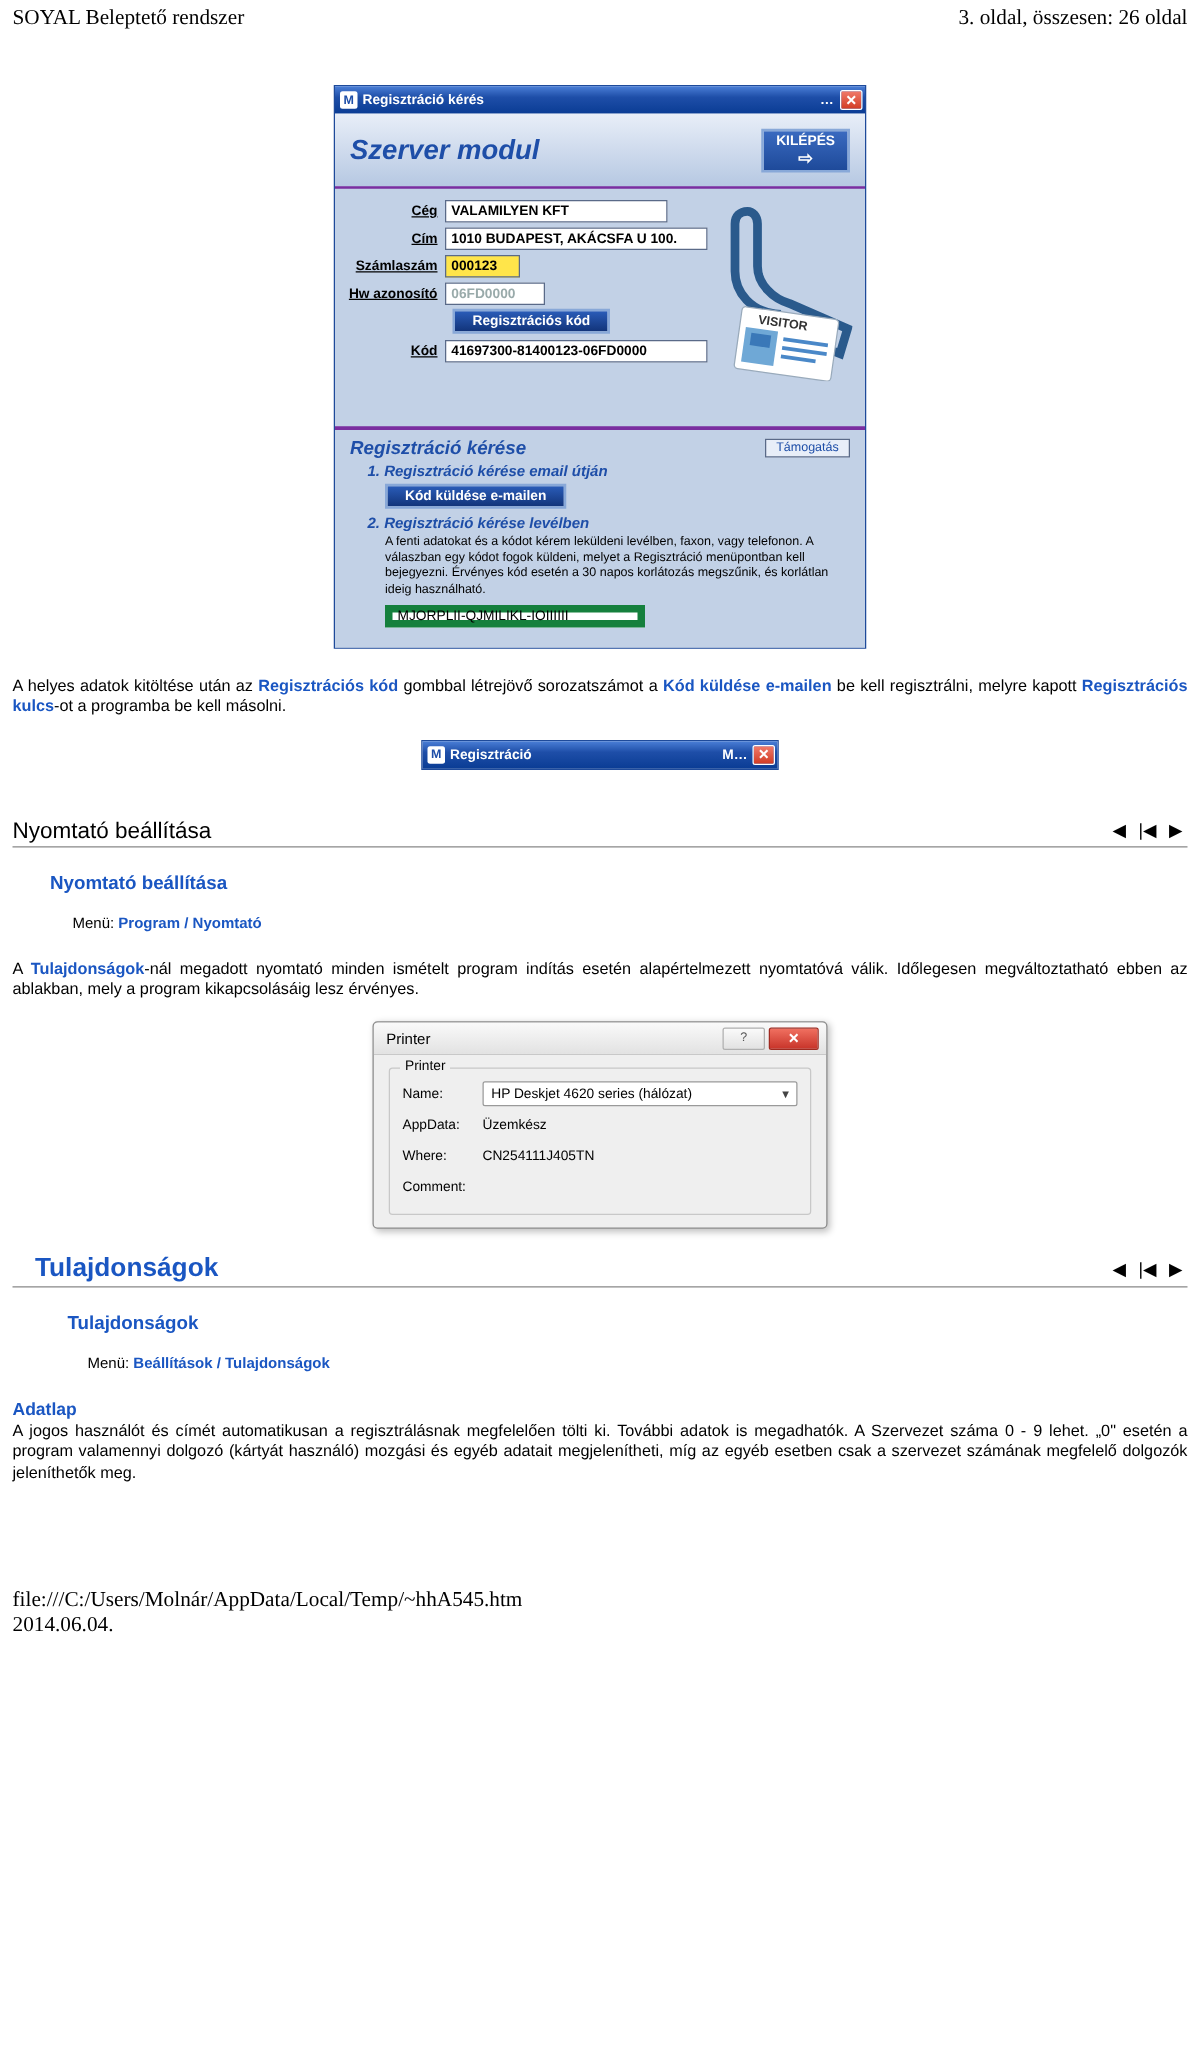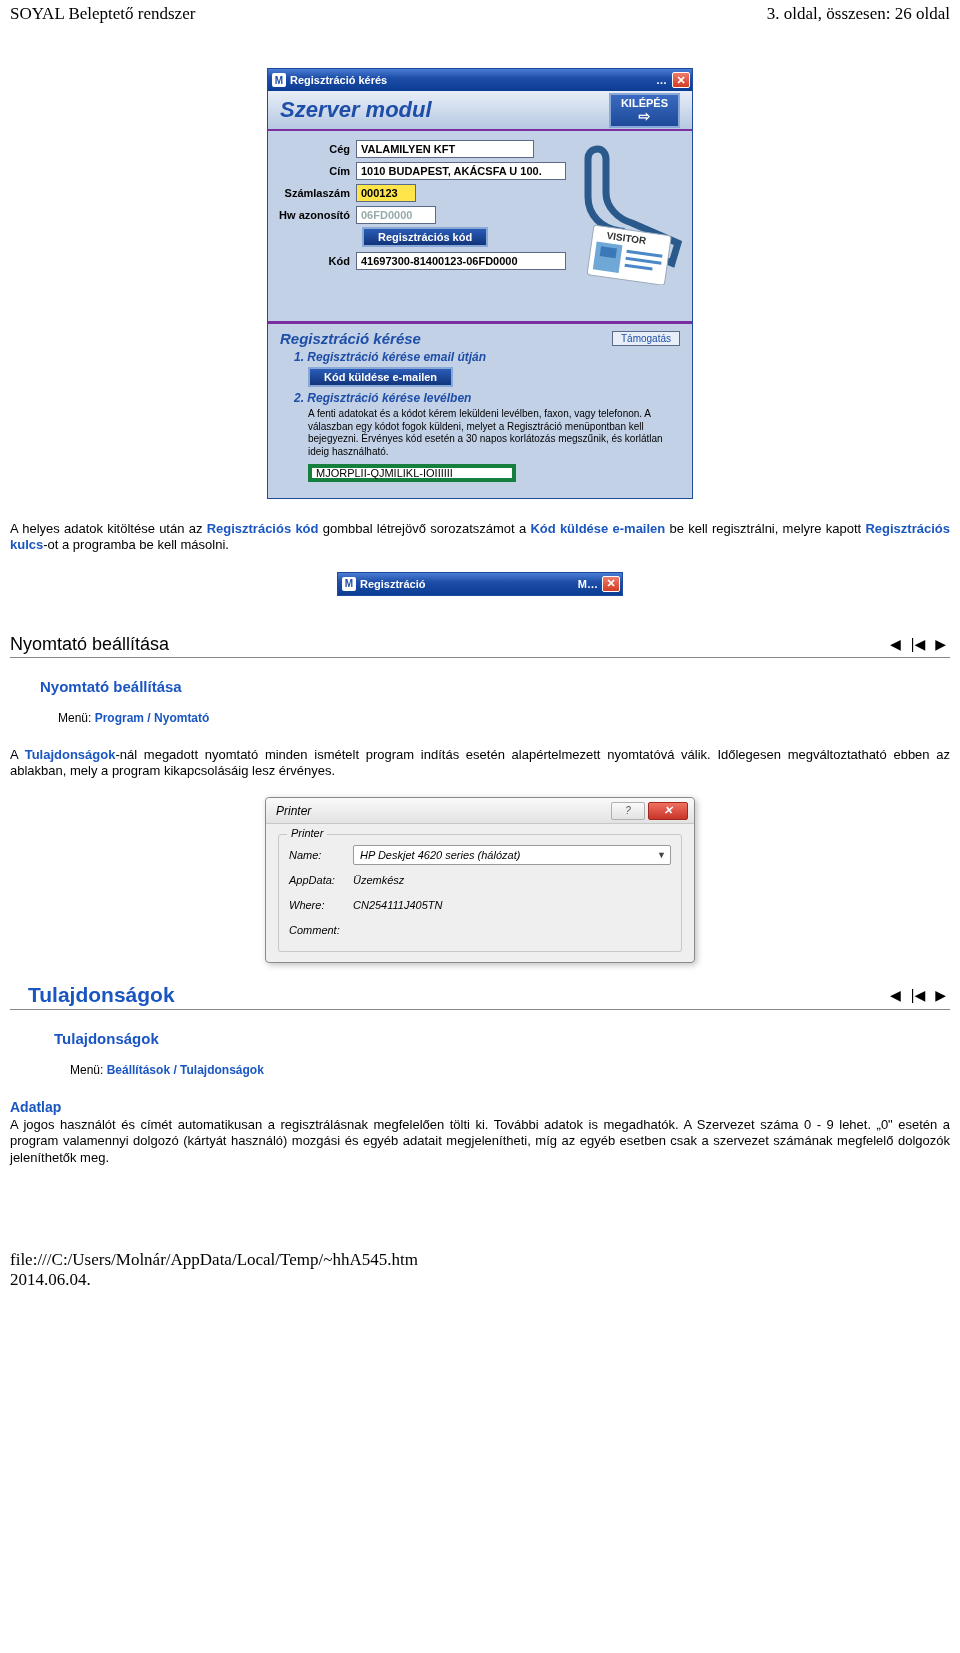--- a/index.html
+++ b/index.html
@@ -70,21 +70,21 @@
     color: #fff;
     font-size: 11px;
     display: inline-flex;
     align-items: center;
     justify-content: center;
     font-weight: bold;
   }
   .reg-body { background: #c2d1e6; padding: 0 0 8px 0; }
   .reg-headerbar {
     background: linear-gradient(#e8eef8, #b6c8e2);
-    height: 40px;
+    height: 60px;
     display: flex;
     align-items: center;
     padding: 0 12px;
     border-bottom: 2px solid #7a2ea0;
   }
   .reg-title {
     color: #1e4ea8;
     font-size: 22px;
     font-weight: bold;
     font-style: italic;
@@ -114,20 +114,21 @@
     margin-bottom: 2px;
     height: 20px;
   }
   .form-label {
     width: 78px;
     text-align: right;
     padding-right: 6px;
     font-size: 11px;
     font-weight: bold;
     color: #000;
+    text-decoration: underline;
   }
   .form-input {
     flex: 0 0 178px;
     height: 18px;
     border: 1px solid #5a6a88;
     background: #fff;
     font-size: 11px;
     font-weight: bold;
     padding: 0 4px;
     display: flex;
@@ -166,21 +167,21 @@
     font-size: 10px;
     color: #1e4ea8;
   }
   .req-step { color: #1e4ea8; font-size: 12px; font-weight: bold; font-style: italic; margin: 3px 0 3px 14px; }
   .req-btn-row { margin-left: 28px; margin-bottom: 4px; }
   .req-desc { font-size: 10px; color: #000; margin-left: 28px; line-height: 1.25; margin-bottom: 6px; }
   .req-code {
     margin-left: 28px;
     height: 18px;
     width: 208px;
-    border: 4px solid #15803d;
+    border: 6px solid #15803d;
     background: #fff;
     font-size: 11px;
     padding: 0 4px;
     display: flex;
     align-items: center;
   }
   
   .body-text {
     font-size: 13px;
     text-align: justify;
@@ -243,29 +244,28 @@
     margin: 20px 0 16px 30px;
   }
   .menu-line { font-size: 12px; margin-left: 48px; margin-bottom: 22px; }
   .menu-line .mlabel { color: #000; }
   .menu-line .mval { color: #1a56c2; font-weight: bold; }
   
   
   .printer-wrap { text-align: center; margin-top: 10px; }
   .printer-dlg {
     display: inline-block;
-    width: 430px;
+    width: 364px;
     border: 1px solid #8a8a8a;
     border-radius: 4px;
     background: #efefef;
     text-align: left;
     font-family: Tahoma, Arial, sans-serif;
     font-size: 11px;
     box-shadow: 2px 2px 6px rgba(0,0,0,.25);
-    font-style: italic;
   }
   .printer-title {
     height: 26px;
     background: linear-gradient(#fafafa, #e2e2e2);
     border-bottom: 1px solid #c8c8c8;
     display: flex;
     align-items: center;
     padding: 0 6px 0 10px;
     border-radius: 4px 4px 0 0;
   }

